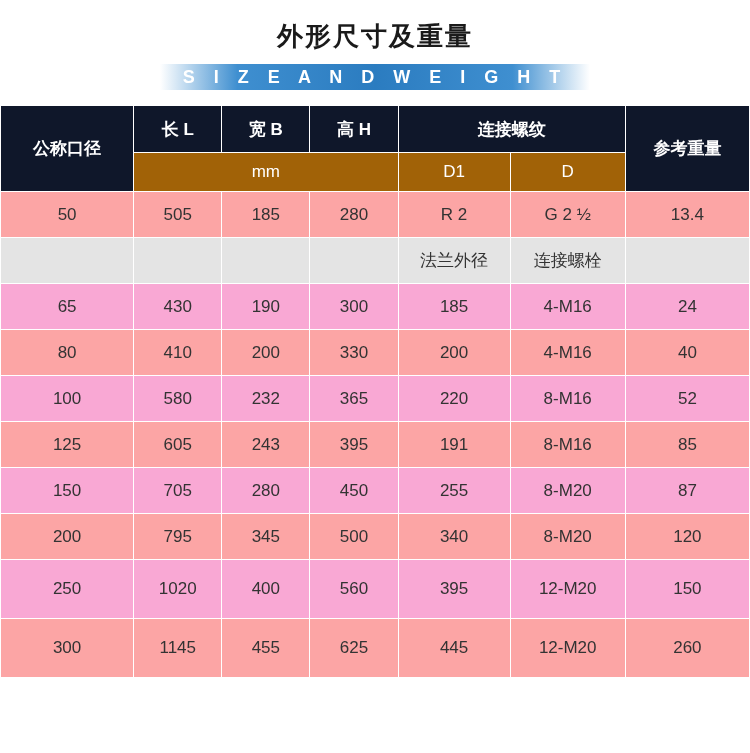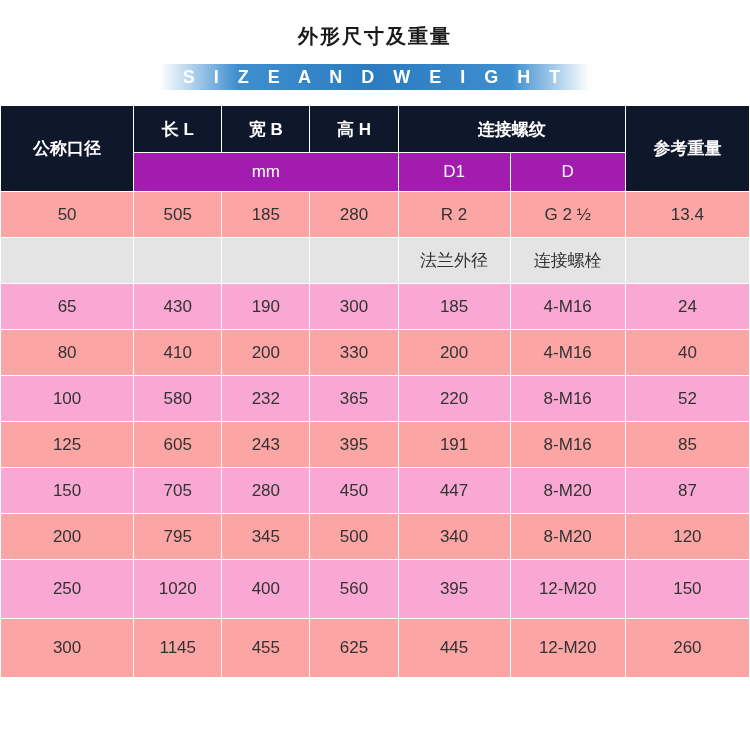--- a/index.html
+++ b/index.html
@@ -18,21 +18,21 @@
     position: relative;
     width: 750px;
     height: 753px;
     box-sizing: border-box;
   }
   .title-block {
     padding-top: 16px;
     text-align: center;
   }
   .main-title {
-    font-size: 20px;
+    font-size: 26px;
     font-weight: bold;
     color: #1a1a1a;
     letter-spacing: 2px;
     line-height: 40px;
   }
   .subtitle-bar {
     margin: 8px auto 0 auto;
     width: 430px;
     height: 26px;
     background: linear-gradient(to right, #ffffff 0%, #3f8fd0 18%, #2b7cc0 50%, #3f8fd0 82%, #ffffff 100%);
@@ -61,21 +61,21 @@
     padding: 0;
   }
   .hdr {
     background: #0f172a;
     color: #ffffff !important;
     font-weight: bold;
     font-size: 18px;
     height: 46px;
   }
   .hdr-sub {
-    background: #a21caf;
+    background: #a16207;
     color: #ffffff !important;
     font-weight: normal;
     font-size: 17px;
     height: 38px;
   }
   .row-a td {
     background: #fca5a5;
     height: 45px;
   }
   .row-b td {
@@ -201,21 +201,21 @@
         <td>191</td>
         <td>8-M16</td>
         <td>85</td>
       </tr>
 
       <tr class="row-b">
         <td>150</td>
         <td>705</td>
         <td>280</td>
         <td>450</td>
-        <td>447</td>
+        <td>255</td>
         <td>8-M20</td>
         <td>87</td>
       </tr>
 
       <tr class="row-a">
         <td>200</td>
         <td>795</td>
         <td>345</td>
         <td>500</td>
         <td>340</td>

